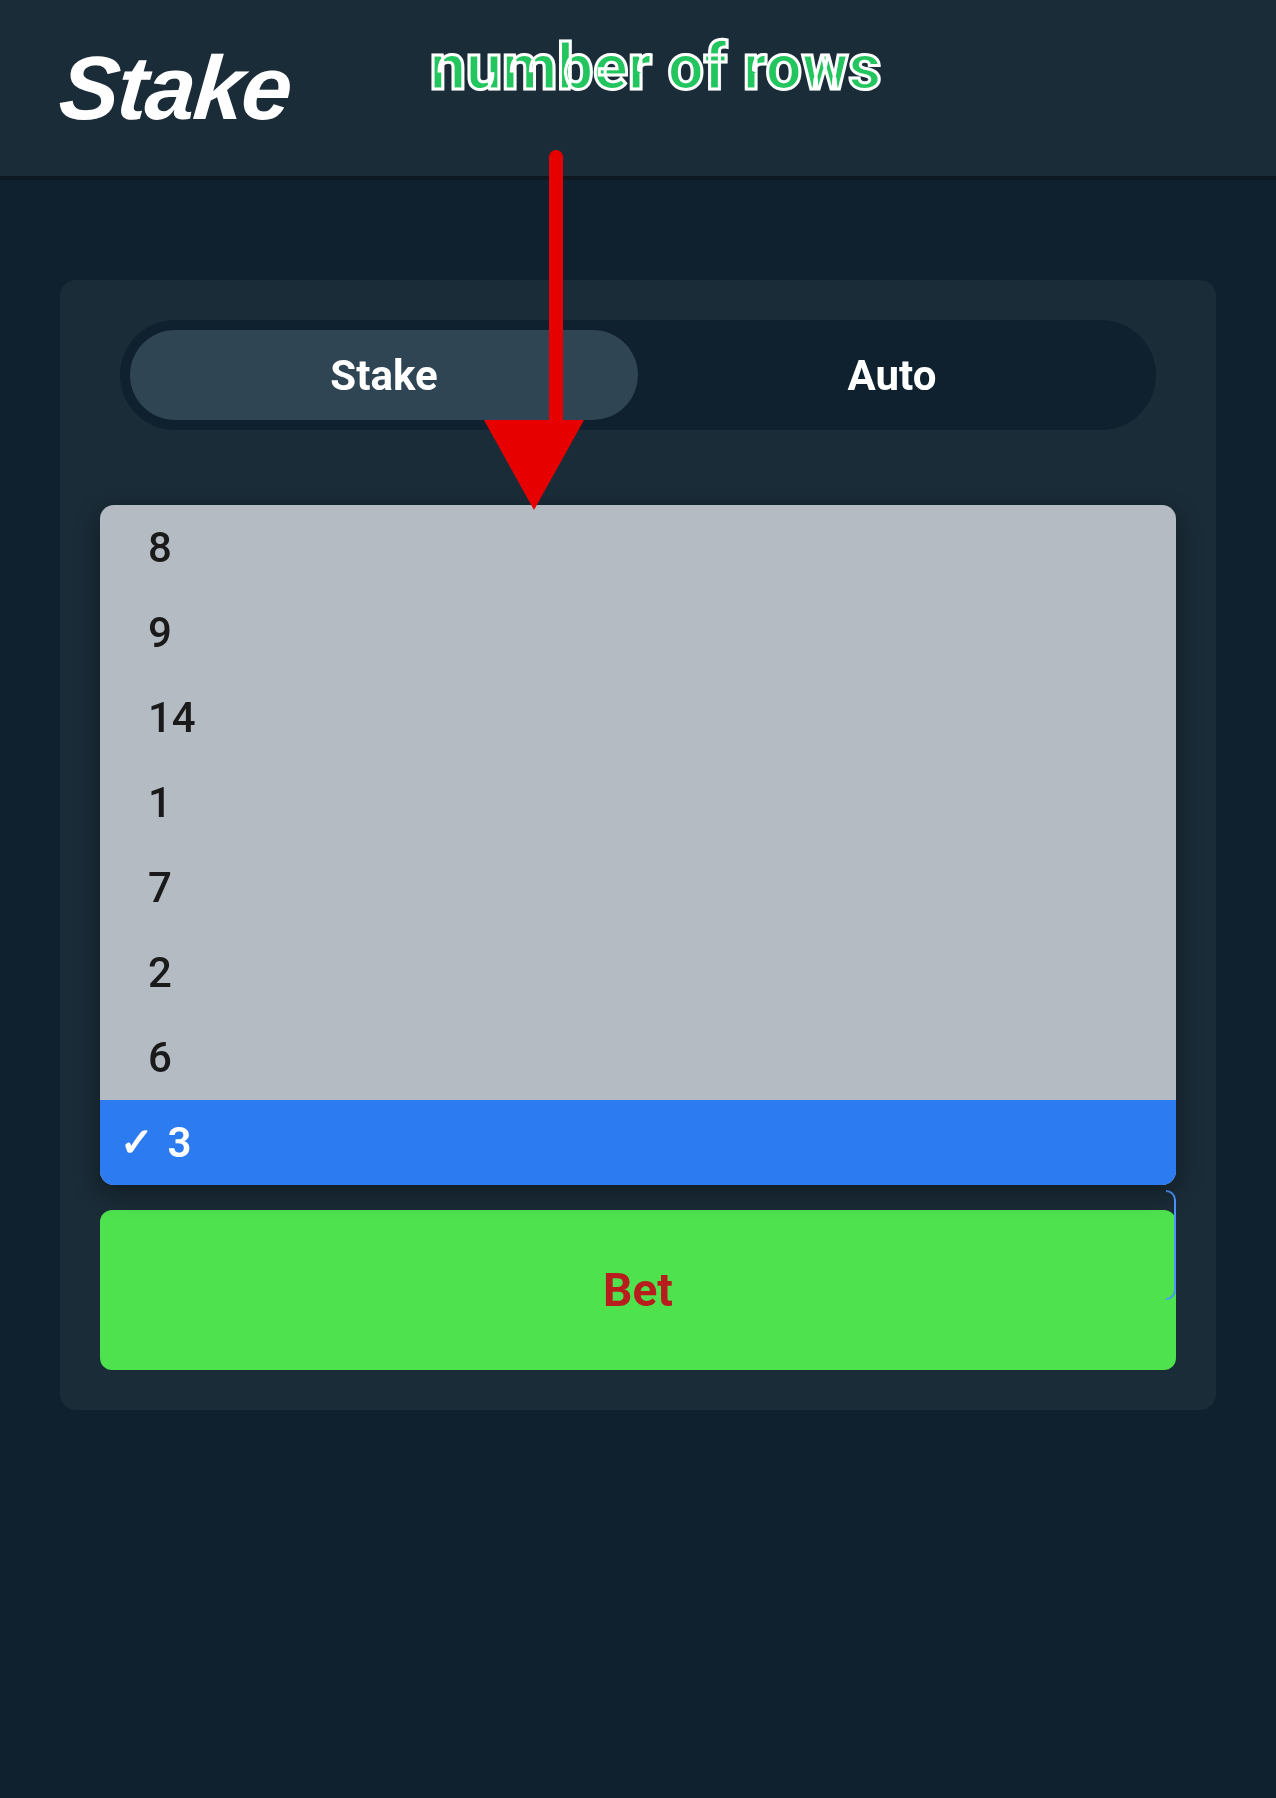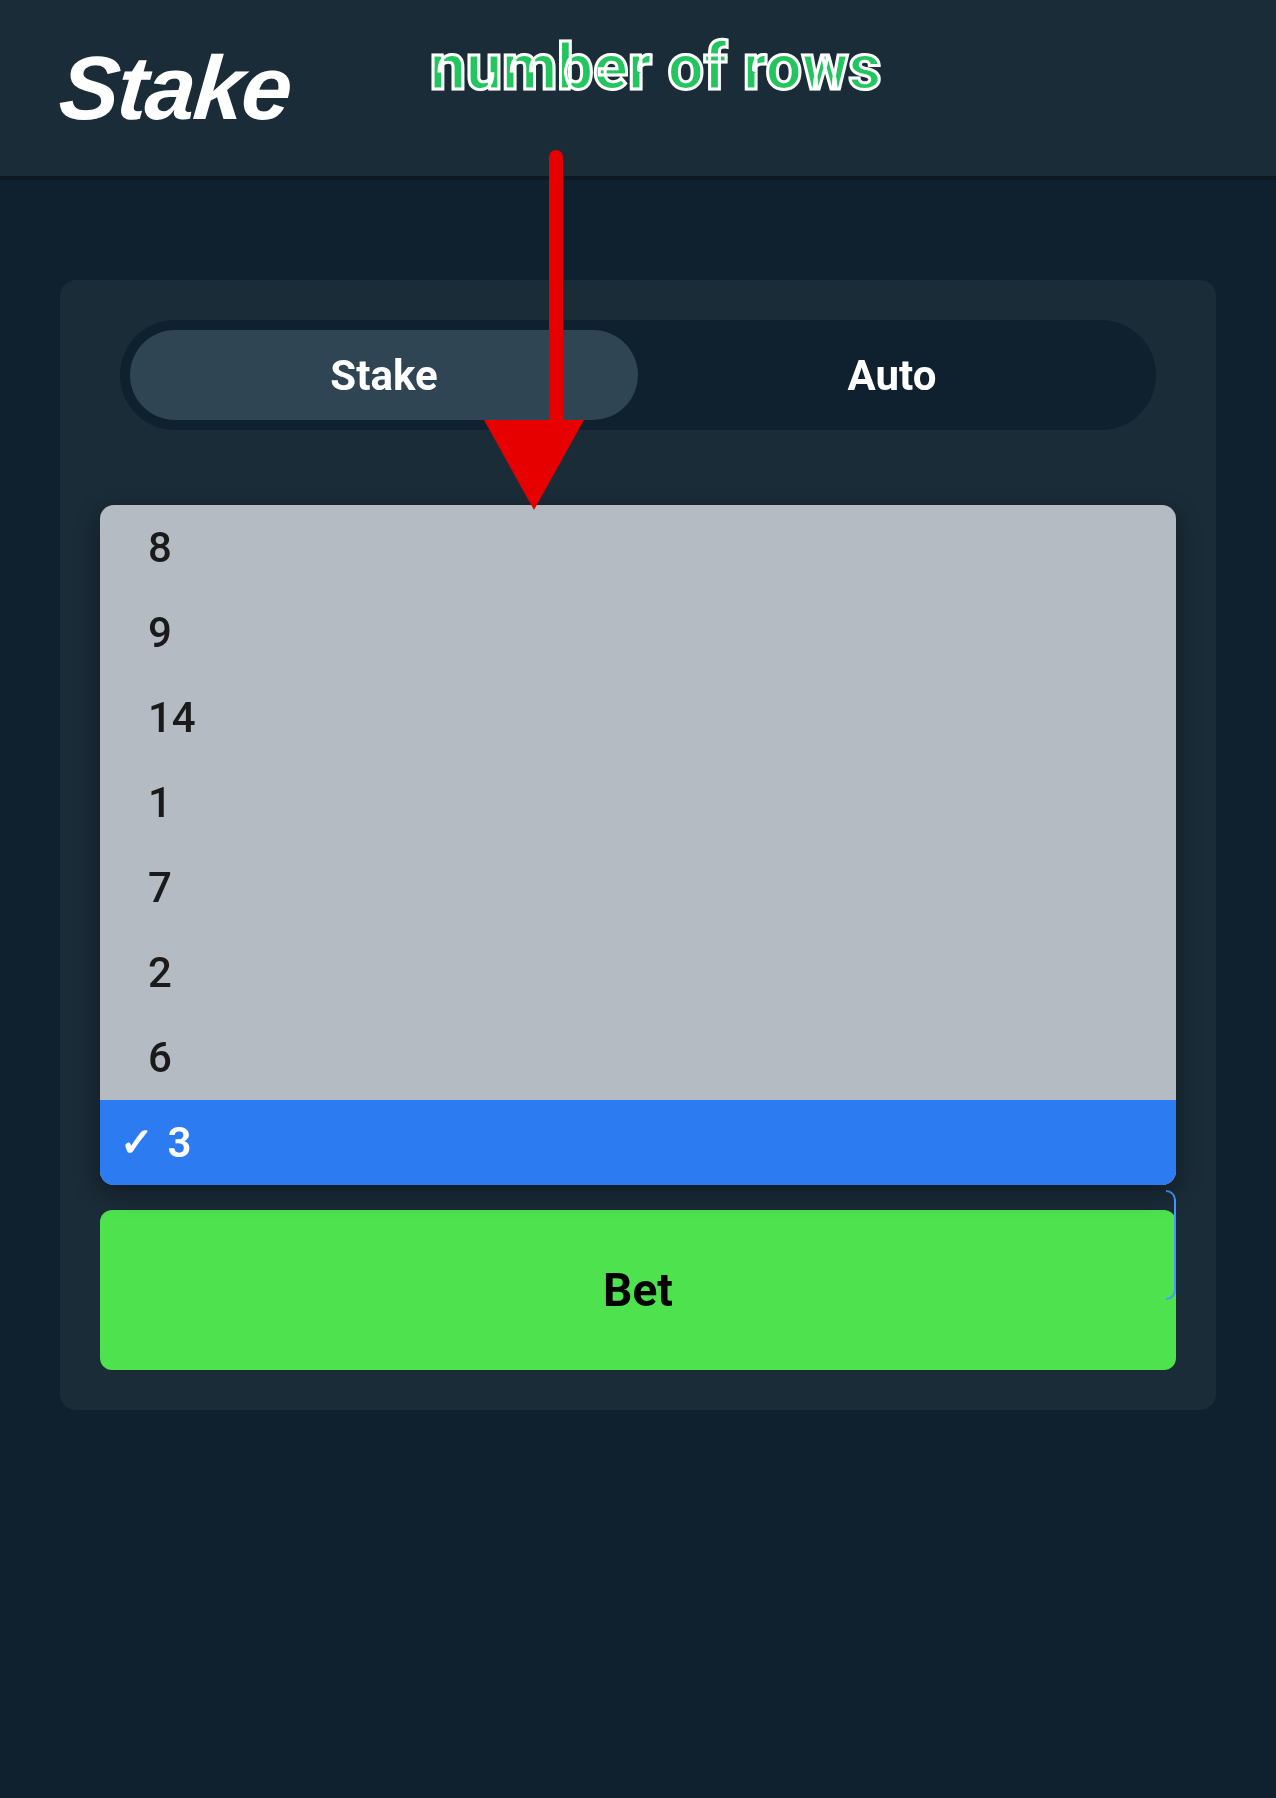--- a/index.html
+++ b/index.html
@@ -135,21 +135,21 @@
       font-size: 40px;
       font-weight: bold;
     }
     .bet-button {
       margin-top: 740px;
       background: #4ee24e;
       border: none;
       border-radius: 12px;
       width: 100%;
       height: 160px;
-      color: #000000;
+      color: #b91c1c;
       font-size: 46px;
       font-weight: 700;
       cursor: pointer;
     }
     .hidden-value {
       position: absolute;
       right: 105px;
       top: 615px;
       color: #b1bad3;
       font-size: 36px;

